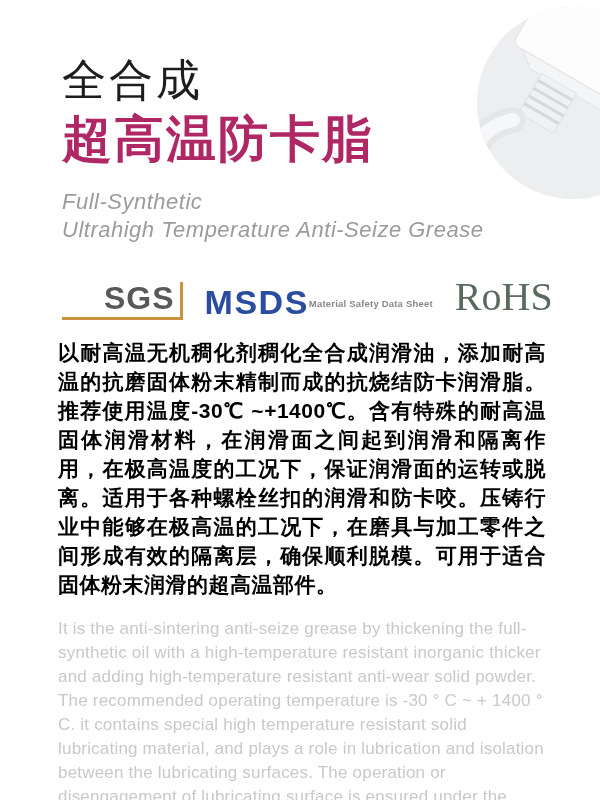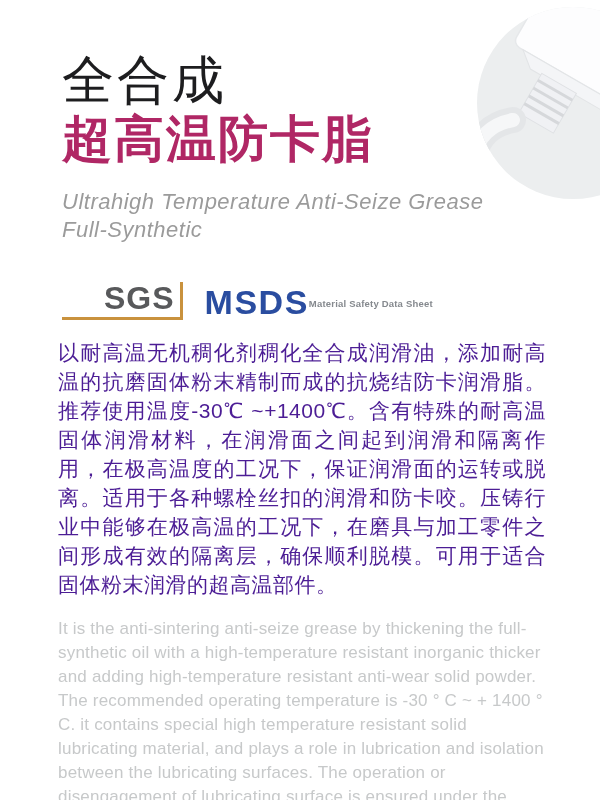--- a/index.html
+++ b/index.html
@@ -15,21 +15,21 @@
   .hero-photo {
     position: absolute;
     top: 0; right: 0;
     width: 175px; height: 215px;
     pointer-events: none;
   }
 
   
   .title-block { margin: 52px 0 0 62px; }
   .title-zh-1 {
-    font-size: 52px;
+    font-size: 44px;
     font-weight: 400;
     color: #1d1d1f;
     line-height: 56px;
     letter-spacing: 3px;
   }
   .title-zh-2 {
     font-size: 50px;
     font-weight: 700;
     color: var(--accent-magenta, #b02765);
     line-height: 58px;
@@ -94,22 +94,22 @@
     font-size: 40px;
     font-weight: 400;
     color: var(--rohs-green-gray, #5a6a5e);
     line-height: 38px;
   }
 
   
   .desc-zh {
     margin: 18px 54px 0 58px;
     font-size: 21px;
-    font-weight: 400;
-    color: #4c1d95;
+    font-weight: 700;
+    color: #000000;
     line-height: 29px;
     text-align: justify;
     letter-spacing: 0.5px;
   }
   .desc-en {
     margin: 18px 50px 0 58px;
     font-size: 17px;
     font-weight: 400;
     color: #c7c9ca;
     line-height: 24px;
@@ -145,29 +145,32 @@
       <path d="M88,120 C66,124 52,138 50,156 L48,170" fill="none" stroke="#f6f7f8" stroke-width="14" stroke-linecap="round"></path>
     </g>
   </svg>
 </div>
 
 <div class="title-block">
   <div class="title-zh-1">全合成</div>
   <div class="title-zh-2">超高温防卡脂</div>
 </div>
 <div class="subtitle-en">
+  <div>Full-Synthetic</div>
   <div>Ultrahigh Temperature Anti-Seize Grease</div>
-  <div>Full-Synthetic</div>
 </div>
 
 <div class="cert-row">
   <div class="cert-sgs">
     <span class="sgs-text">SGS</span>
   </div>
   <div class="cert-msds">
     <span class="msds-text">MSDS</span>
     <span class="msds-caption">Material Safety Data Sheet</span>
   </div>
+  <div class="cert-rohs">
+    <span class="rohs-text">RoHS</span>
+  </div>
 </div>
 
 <p class="desc-zh">以耐高温无机稠化剂稠化全合成润滑油，添加耐高温的抗磨固体粉末精制而成的抗烧结防卡润滑脂。推荐使用温度-30℃ ~+1400℃。含有特殊的耐高温固体润滑材料，在润滑面之间起到润滑和隔离作用，在极高温度的工况下，保证润滑面的运转或脱离。适用于各种螺栓丝扣的润滑和防卡咬。压铸行业中能够在极高温的工况下，在磨具与加工零件之间形成有效的隔离层，确保顺利脱模。可用于适合固体粉末润滑的超高温部件。</p>
 
 <p class="desc-en">It is the anti-sintering anti-seize grease by thickening the full-synthetic oil with a high-temperature resistant inorganic thicker and adding high-temperature resistant anti-wear solid powder. The recommended operating temperature is -30 ° C ~ + 1400 ° C. it contains special high temperature resistant solid lubricating material, and plays a role in lubrication and isolation between the lubricating surfaces. The operation or disengagement of lubricating surface is ensured under the condition of extremely high temperature. It is suitable for lubrication and anti-seize of various bolt and thread. In die casting industry, an effective isolation layer can be formed between grinding tools and machined parts at very high temperature to ensure smooth demoulding. It can be used for ultra-high temperature parts suitable for solid powder lubrication.</p>
 
 </body></html>

